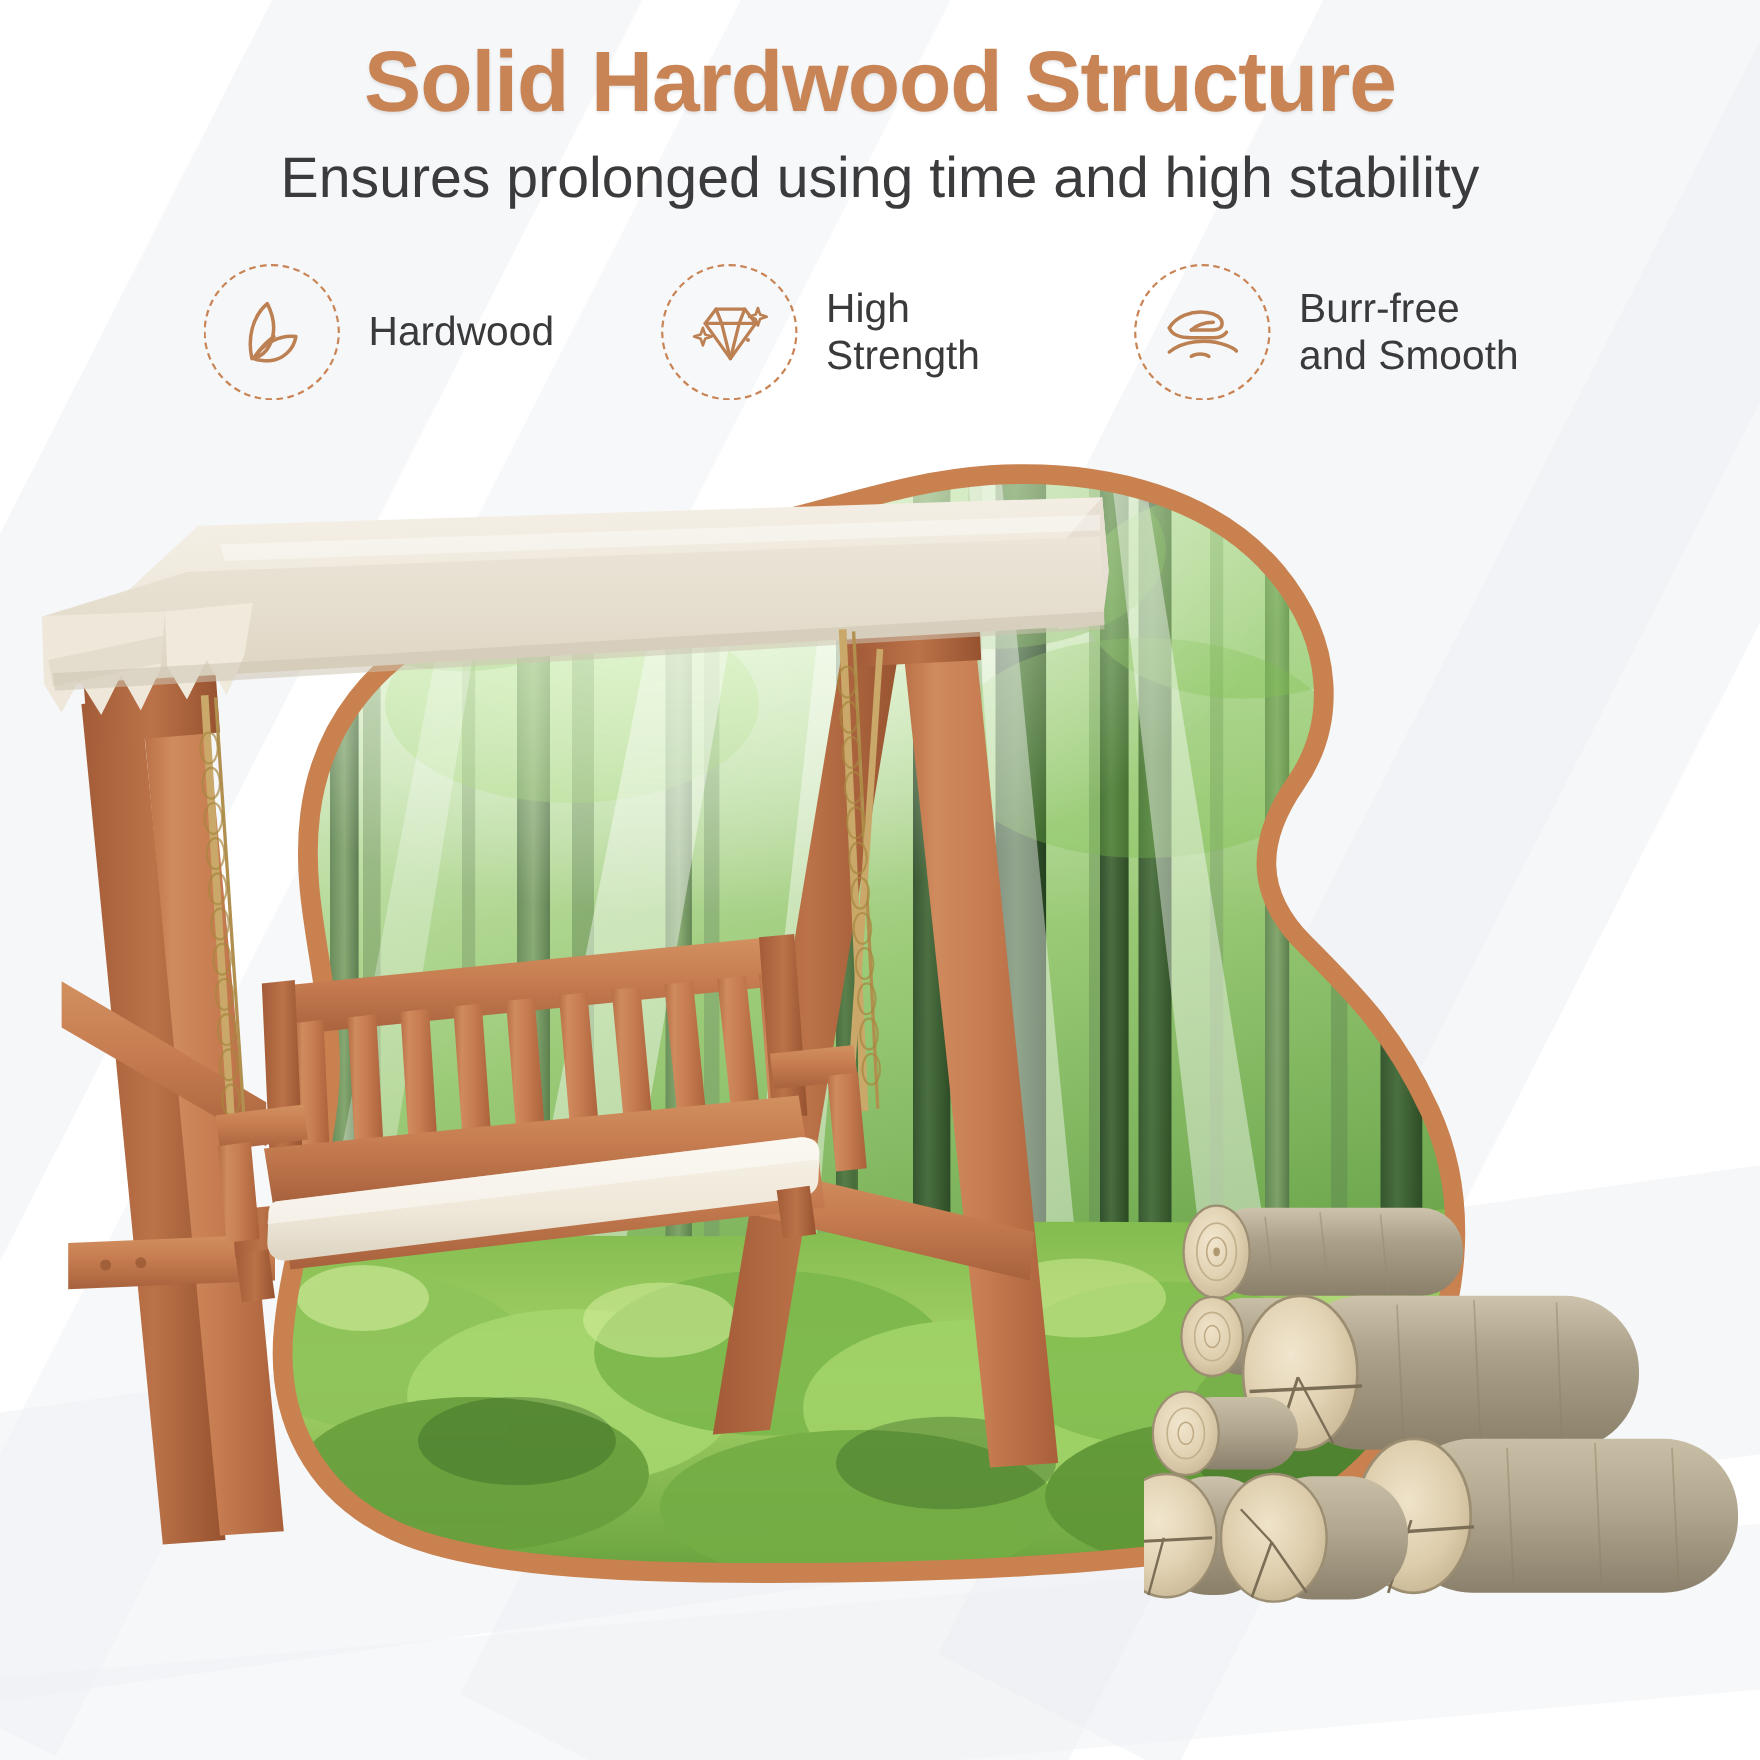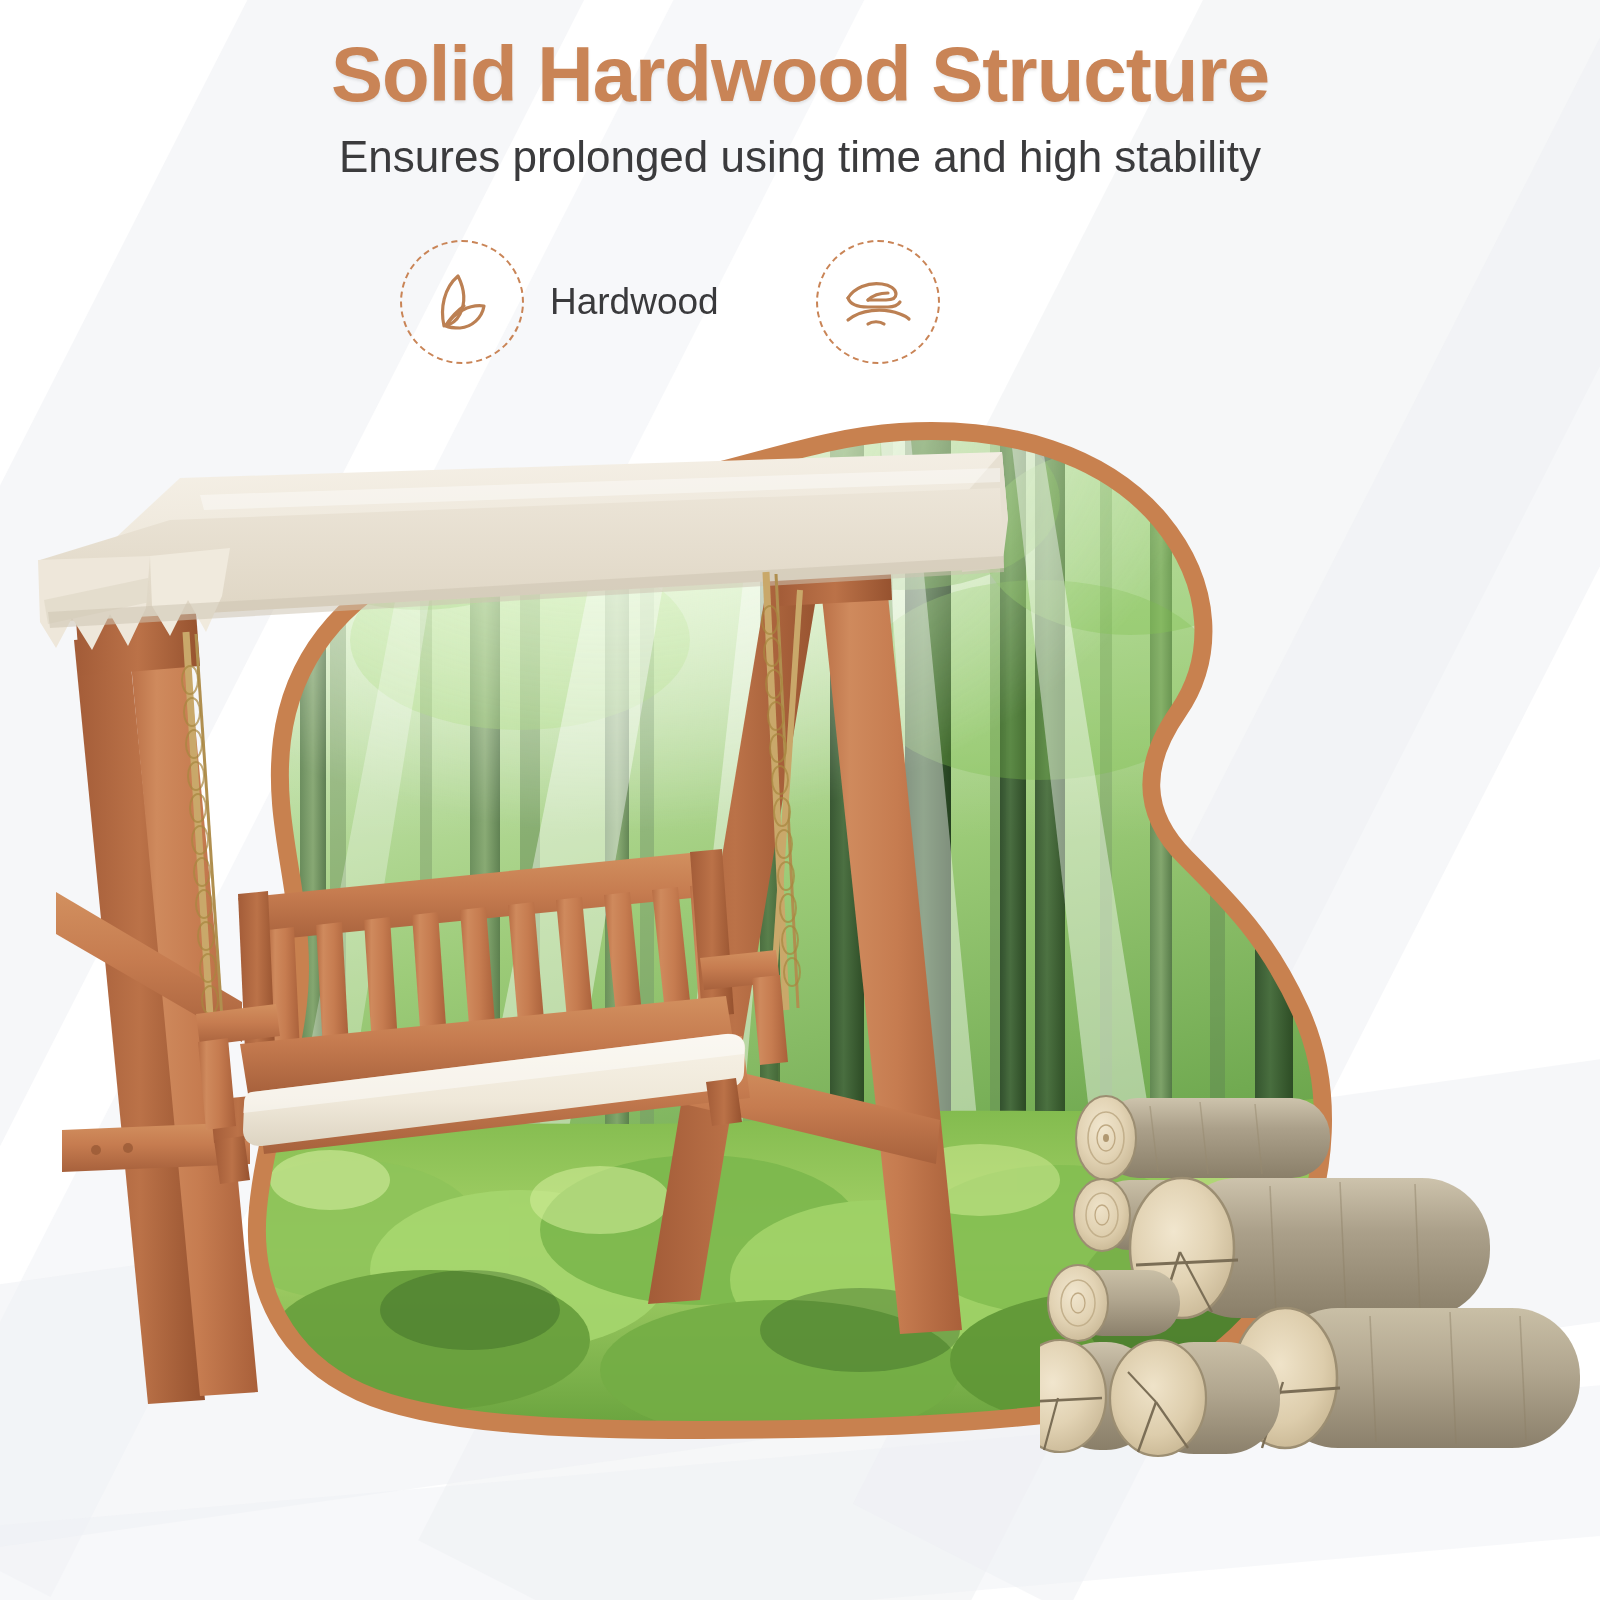--- a/index.html
+++ b/index.html
@@ -22,21 +22,21 @@
   .b6{ width:1900px;height:150px;  left:-200px; top:1460px; transform:rotate(-5deg); opacity:.45;}
 
   
   #header{ position:absolute; top:0; left:0; width:1600px; z-index:6; text-align:center; }
   #title{
     font-size:78px; font-weight:bold; letter-spacing:-1px;
     color:#c98456; margin-top:34px; line-height:1.05;
     text-shadow:0 2px 3px rgba(0,0,0,.10);
   }
   #subtitle{
-    font-size:44px; color:#3b3b3d; margin-top:16px; font-weight:400;
+    font-size:52px; color:#3b3b3d; margin-top:16px; font-weight:400;
   }
 
   
   #features{
     position:absolute; top:240px; left:0; width:1600px; z-index:6;
     display:flex; justify-content:center; align-items:flex-start;
   }
   .feature{ display:flex; align-items:center; }
   .f0{ width:430px; padding-left:30px; }
   .f1{ width:430px; padding-left:16px; }
@@ -481,26 +481,43 @@
     <div class="icon-circle">
       <svg width="76" height="76" viewBox="0 0 76 76" fill="none" stroke="#bc8053" stroke-width="3.2" stroke-linecap="round" stroke-linejoin="round">
         <path d="M20 62 C16 44 20 24 34 12 C40 24 42 38 36 50 C32 58 26 61 20 62 Z"></path>
         <path d="M22 62 C30 48 46 40 60 42 C58 54 48 63 36 64 C31 64 26 64 22 62 Z"></path>
         <path d="M22 61 C28 52 34 46 40 42"></path>
       </svg>
     </div>
     <div class="feature-label">Hardwood</div>
   </div>
 
+  <div class="feature f1">
+    <div class="icon-circle">
+      <svg width="76" height="76" viewBox="0 0 76 76" fill="none" stroke="#bc8053" stroke-width="3" stroke-linecap="round" stroke-linejoin="round">
+        <path d="M16 30 L26 17 L52 17 L62 30 L39 62 Z"></path>
+        <path d="M16 30 L62 30"></path>
+        <path d="M26 17 L31 30 L39 62"></path>
+        <path d="M52 17 L47 30 L39 62"></path>
+        <path d="M62 22 L64 16 L66 22 L72 24 L66 26 L64 32 L62 26 L56 24 Z" stroke-width="2.4"></path>
+        <path d="M12 40 L14 34 L16 40 L22 42 L16 44 L14 50 L12 44 L6 42 Z" stroke-width="2.4"></path>
+        <circle cx="55" cy="45" r="1.8" fill="#bc8053" stroke="none"></circle>
+      </svg>
+    </div>
+    <div class="feature-label">High
+Strength</div>
+  </div>
 
   <div class="feature f2">
     <div class="icon-circle">
       <svg width="80" height="80" viewBox="0 0 80 80" fill="none" stroke="#bc8053" stroke-width="3.2" stroke-linecap="round" stroke-linejoin="round">
         <path d="M10 36 C16 26 30 20 44 22 C52 23 58 27 58 32 C58 36 54 38 48 38 L30 38"></path>
         <path d="M10 36 C12 42 20 45 30 45 L50 45 C56 45 60 43 62 40"></path>
         <path d="M30 38 C34 34 42 31 50 31"></path>
         <path d="M10 58 C22 48 44 45 62 52 C66 53.5 69 55 71 57"></path>
         <path d="M30 62 C34 59 42 59 46 62"></path>
       </svg>
     </div>
+    <div class="feature-label">Burr-free
+and Smooth</div>
   </div>
 
 </div>
 
 </body></html>

